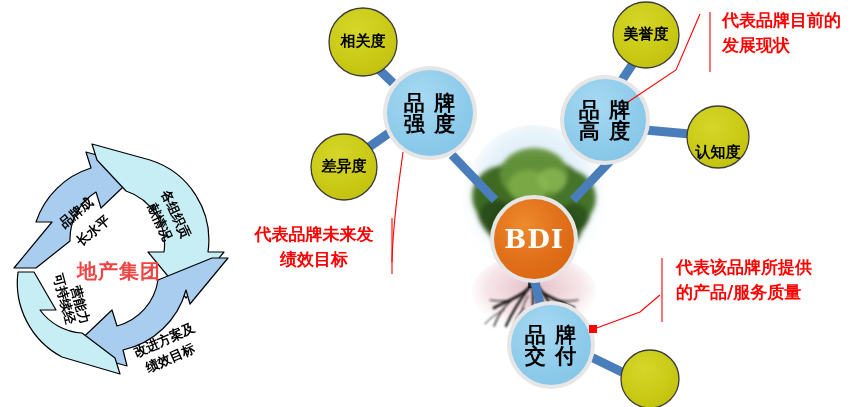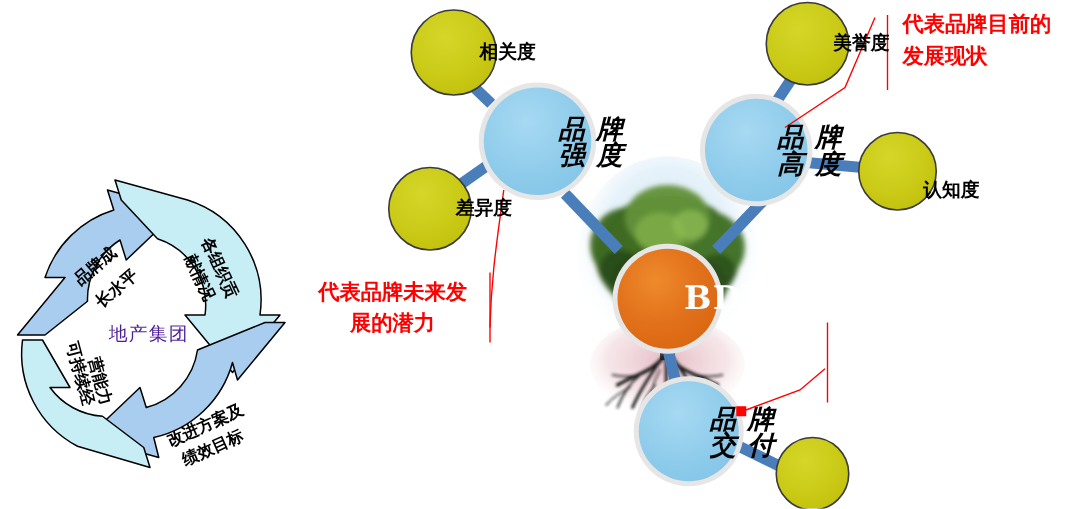--- a/index.html
+++ b/index.html
@@ -27,29 +27,27 @@
   }
   .node-label {
     position: absolute;
     display: flex;
     flex-direction: column;
     align-items: center;
     justify-content: center;
     text-align: center;
     pointer-events: none;
     line-height: 1.02;
-    margin-left: 43px;
   }
   .blue-node-label {
     font-family: "DejaVu Sans", "Liberation Sans", sans-serif;
     font-weight: bold;
     font-size: 21px;
     color: #000000;
     letter-spacing: 1px;
-    font-style: italic;
   }
   .yellow-node-label {
     font-family: "DejaVu Sans", "Liberation Sans", sans-serif;
     font-weight: bold;
     font-size: 15px;
     color: #000000;
     letter-spacing: 0px;
   }
   .yellow-node-label.two-line {
     font-size: 14px;
@@ -70,24 +68,24 @@
     font-size: 17px;
     line-height: 1.45;
     white-space: pre-line;
     pointer-events: none;
   }
   .annotation.right-align {
     text-align: center;
   }
   .cycle-center-label {
     position: absolute;
-    color: #4c1d95;
-    font-family: "DejaVu Sans", "Liberation Sans", sans-serif;
-    font-weight: normal;
-    font-size: 15px;
+    color: #ef4444;
+    font-family: "DejaVu Sans", "Liberation Sans", sans-serif;
+    font-weight: bold;
+    font-size: 20px;
     letter-spacing: 1px;
     pointer-events: none;
   }
   .arc-text {
     font-family: "DejaVu Sans", "Liberation Sans", sans-serif;
     font-weight: bold;
     font-size: 13px;
     fill: #000000;
   }
 </style>
@@ -318,19 +316,21 @@
   <div class="node-label yellow-node-label" style="left:327px; top:30px; width:72px; height:24px;">相关度</div>
 
   <div class="node-label yellow-node-label" style="left:610px; top:23px; width:72px; height:24px;">美誉度</div>
 
   <div class="node-label yellow-node-label" style="left:308px; top:155px; width:72px; height:24px;">差异度</div>
 
   <div class="node-label yellow-node-label" style="left:682px; top:141px; width:72px; height:24px;">认知度</div>
 
 
   <div class="annotation right-align" style="left:238px; top:222px; width:152px;">代表品牌未来发
-展的潜力</div>
+绩效目标</div>
 
   <div class="annotation" style="left:722px; top:8px; width:150px;">代表品牌目前的
 发展现状</div>
 
+  <div class="annotation" style="left:676px; top:255px; width:186px;">代表该品牌所提供
+的产品/服务质量</div>
 
 </div>
 
 </body></html>

